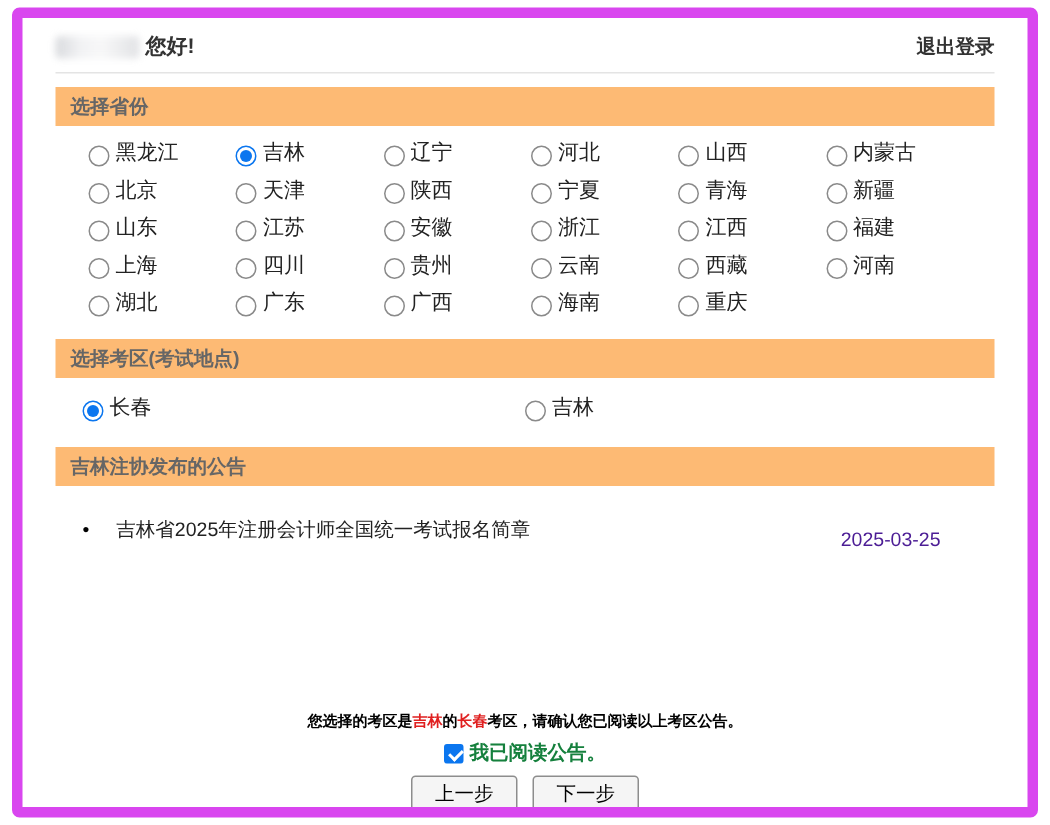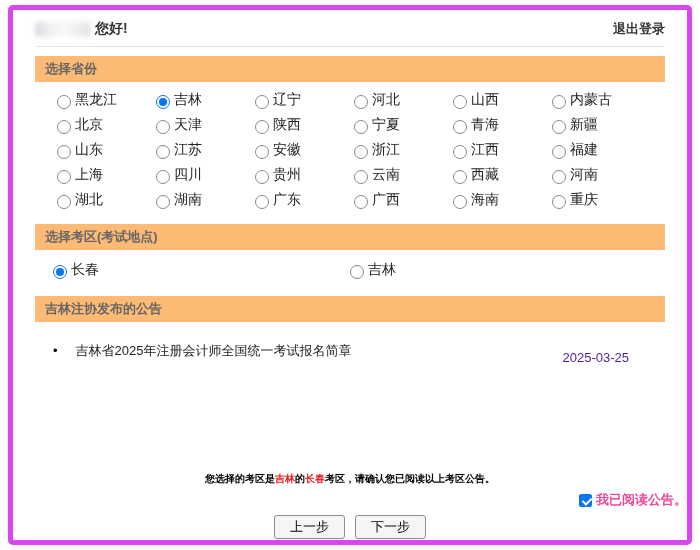--- a/index.html
+++ b/index.html
@@ -1,20 +1,20 @@
 <!DOCTYPE html>
 <html lang="zh"><head>
 <meta charset="utf-8">
 <style>
   * { box-sizing: border-box; margin: 0; padding: 0; }
   html, body { width: 700px; height: 550px; background: #fff;
     font-family: "Liberation Sans", "DejaVu Sans", sans-serif; }
   .page {
     position: absolute; left: 8px; top: 5px; width: 684px; height: 540px;
-    border: 5px solid #d946ef; border-radius: 5px; background: #fff;
+    border: 7px solid #d946ef; border-radius: 5px; background: #fff;
     display: flex; flex-direction: column; overflow: hidden;
   }
   
   .topbar {
     display: flex; align-items: center; justify-content: space-between;
     padding: 10px 22px 8px 22px;
   }
   .greeting { font-size: 14px; font-weight: bold; color: #333; display: flex; align-items: center; gap: 4px; }
   .redacted {
     display: inline-block; width: 56px; height: 15px; border-radius: 3px;
@@ -54,22 +54,22 @@
     padding: 20px 58px 0 40px; font-size: 13px;
   }
   .ann-bullet { color: #000; margin-right: 18px; font-size: 13px; line-height: 17px; }
   .ann-title { color: #222; line-height: 17px; cursor: pointer; }
   .ann-left { display: flex; align-items: flex-start; }
   .ann-date { color: #4c1d95; font-size: 13px; margin-top: 8px; white-space: nowrap; }
   
   .footer { margin-top: auto; padding-bottom: 10px; text-align: center; }
   .confirm-line { font-size: 10px; font-weight: bold; color: #000; }
   .confirm-line .hl { color: #e02020; }
-  .check-line { margin-top: 5px; font-size: 13px; font-weight: bold; color: #ec4899;
-    display: flex; align-items: center; justify-content: flex-end; gap: 4px; }
+  .check-line { margin-top: 5px; font-size: 13px; font-weight: bold; color: #15803d;
+    display: flex; align-items: center; justify-content: center; gap: 4px; }
   .checkbox {
     width: 13px; height: 13px; border-radius: 2px; border: 1px solid #8a8a8a;
     background: #fff; position: relative; flex: 0 0 auto; cursor: pointer;
   }
   .checkbox.checked { background: #0b76ef; border-color: #0b76ef; }
   .checkbox.checked::after {
     content: ""; position: absolute; left: 3.5px; top: 1px; width: 4px; height: 7px;
     border: solid #fff; border-width: 0 2px 2px 0; transform: rotate(45deg);
   }
   .btn-line { margin-top: 6px; display: flex; justify-content: center; gap: 10px; }
@@ -215,24 +215,20 @@
       <label class="opt">
         <span class="radio"></span>
         <span>河南</span>
       </label>
 
       <label class="opt">
         <span class="radio"></span>
         <span>湖北</span>
       </label>
 
-      <label class="opt">
-        <span class="radio"></span>
-        <span>湖南</span>
-      </label>
 
       <label class="opt">
         <span class="radio"></span>
         <span>广东</span>
       </label>
 
       <label class="opt">
         <span class="radio"></span>
         <span>广西</span>
       </label>

